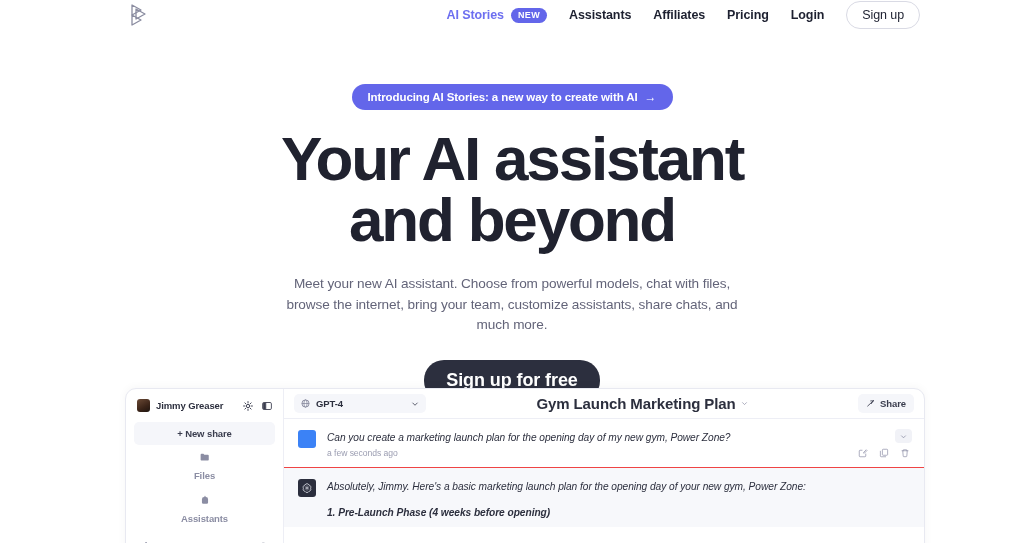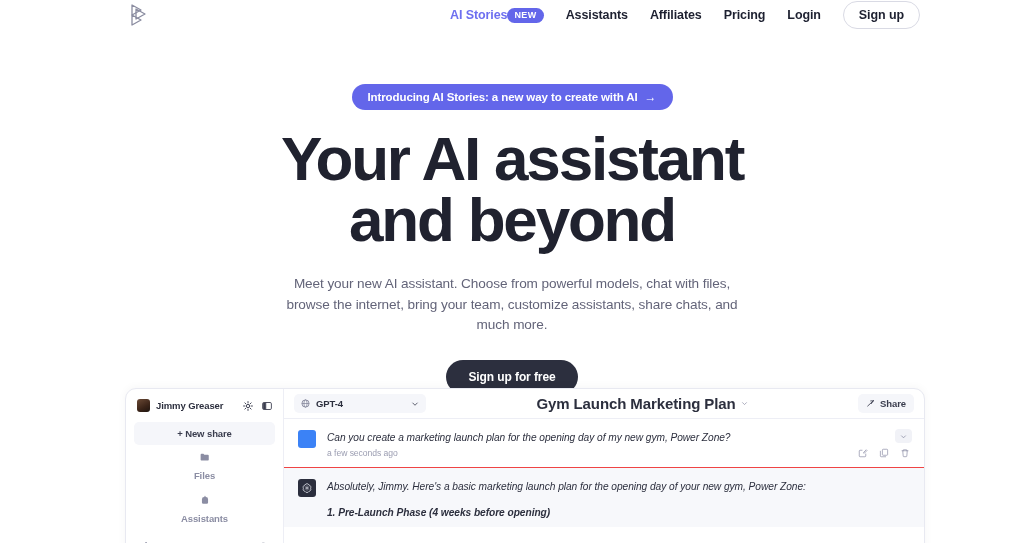--- a/index.html
+++ b/index.html
@@ -21,29 +21,29 @@
   .logo { width: 22px; height: 24px; display: block; }
   .nav-right {
     margin-left: auto;
     display: flex; align-items: center; gap: 22px;
   }
   .nav-link {
     font-size: 12.5px; font-weight: 600; color: #1d2030;
     text-decoration: none; letter-spacing: -0.1px; white-space: nowrap;
   }
   .nav-link.accent { color: #6d6ff0; }
-  .ai-stories-wrap { display: flex; align-items: center; }
+  .ai-stories-wrap { display: flex; align-items: center; gap: 7px; }
   .badge-new {
     background: #6366ea; color: #fff;
     font-size: 9px; font-weight: 700; letter-spacing: .4px;
     padding: 3px 7px 3px 7px; border-radius: 9px; line-height: 1;
   }
   .btn-signup {
     border: 1px solid #d9dae4; border-radius: 16px;
-    padding: 6px 15px; font-size: 12.5px; font-weight: 700;
+    padding: 6px 15px; font-size: 12.5px; font-weight: 400;
     color: #1d2030; background: #fff; cursor: pointer;
     font-family: inherit; letter-spacing: -0.1px;
   }
 
   
   .hero { text-align: center; padding-top: 54px; }
   .pill {
     display: inline-flex; align-items: center; gap: 7px;
     background: #6366ea; color: #fff;
     border-radius: 999px; padding: 7px 16px;
@@ -66,21 +66,21 @@
     font-size: 13.6px; line-height: 20.5px;
     color: #636479; letter-spacing: -0.1px;
   }
 
   .cta {
     margin-top: 24px;
     display: inline-block;
     background: #2c2f3e; color: #fff;
     border: none; border-radius: 20px;
     padding: 10px 22px;
-    font-size: 12px; font-weight: 700;
+    font-size: 18px; font-weight: 700;
     font-family: inherit; cursor: pointer; letter-spacing: -0.1px;
   }
 
   .proof {
     margin-top: 15px;
     display: flex; align-items: center; justify-content: center; gap: 8px;
   }
   .avatars { display: flex; }
   .avatars .av {
     width: 17px; height: 17px; border-radius: 50%;

